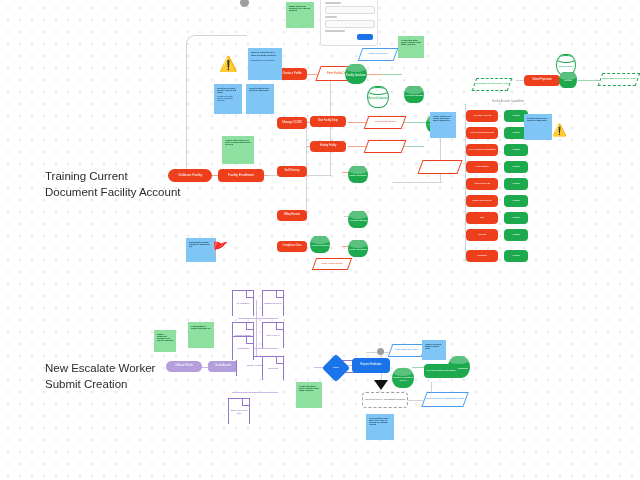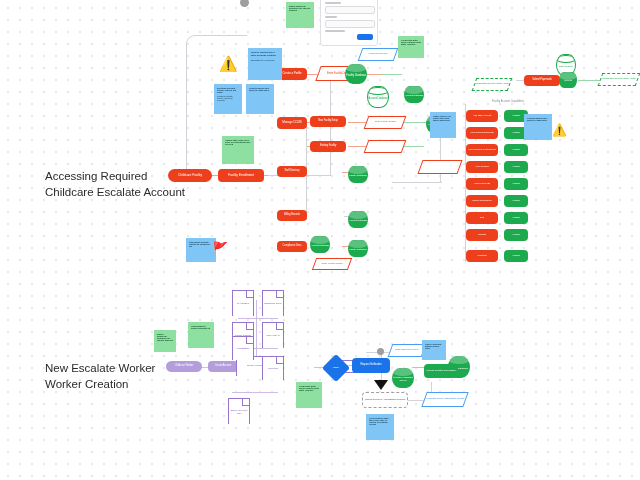--- a/index.html
+++ b/index.html
@@ -86,26 +86,26 @@
   .btn-b{position:absolute;background:#1a73e8;border-radius:2px;}
 
   .emoji{position:absolute;line-height:1;}
 </style>
 </head>
 <body>
 
 <div id="canvas">
 
   <div class="lbl" style="left:45px;top:168px;">
-    <div>Accessing Required</div>
-    <div>Childcare Escalate Account</div>
+    <div>Training Current</div>
+    <div>Document Facility Account</div>
   </div>
   <div class="lbl" style="left:45px;top:360px;">
     <div>New Escalate Worker</div>
-    <div>Worker Creation</div>
+    <div>Submit Creation</div>
   </div>
 
   <div class="elbow" style="left:186px;top:35px;width:60px;height:137px;"></div>
   <div class="dot-c" style="left:240px;top:-2px;width:9px;height:9px;"></div>
 
   <div class="ln lnh ln-red" style="left:210px;top:175px;width:60px;"></div>
   <div class="ln lnh" style="left:268px;top:175px;width:62px;"></div>
   <div class="ln lnv" style="left:330px;top:74px;height:102px;"></div>
   <div class="ln lnh" style="left:305px;top:74px;width:28px;"></div>
 

